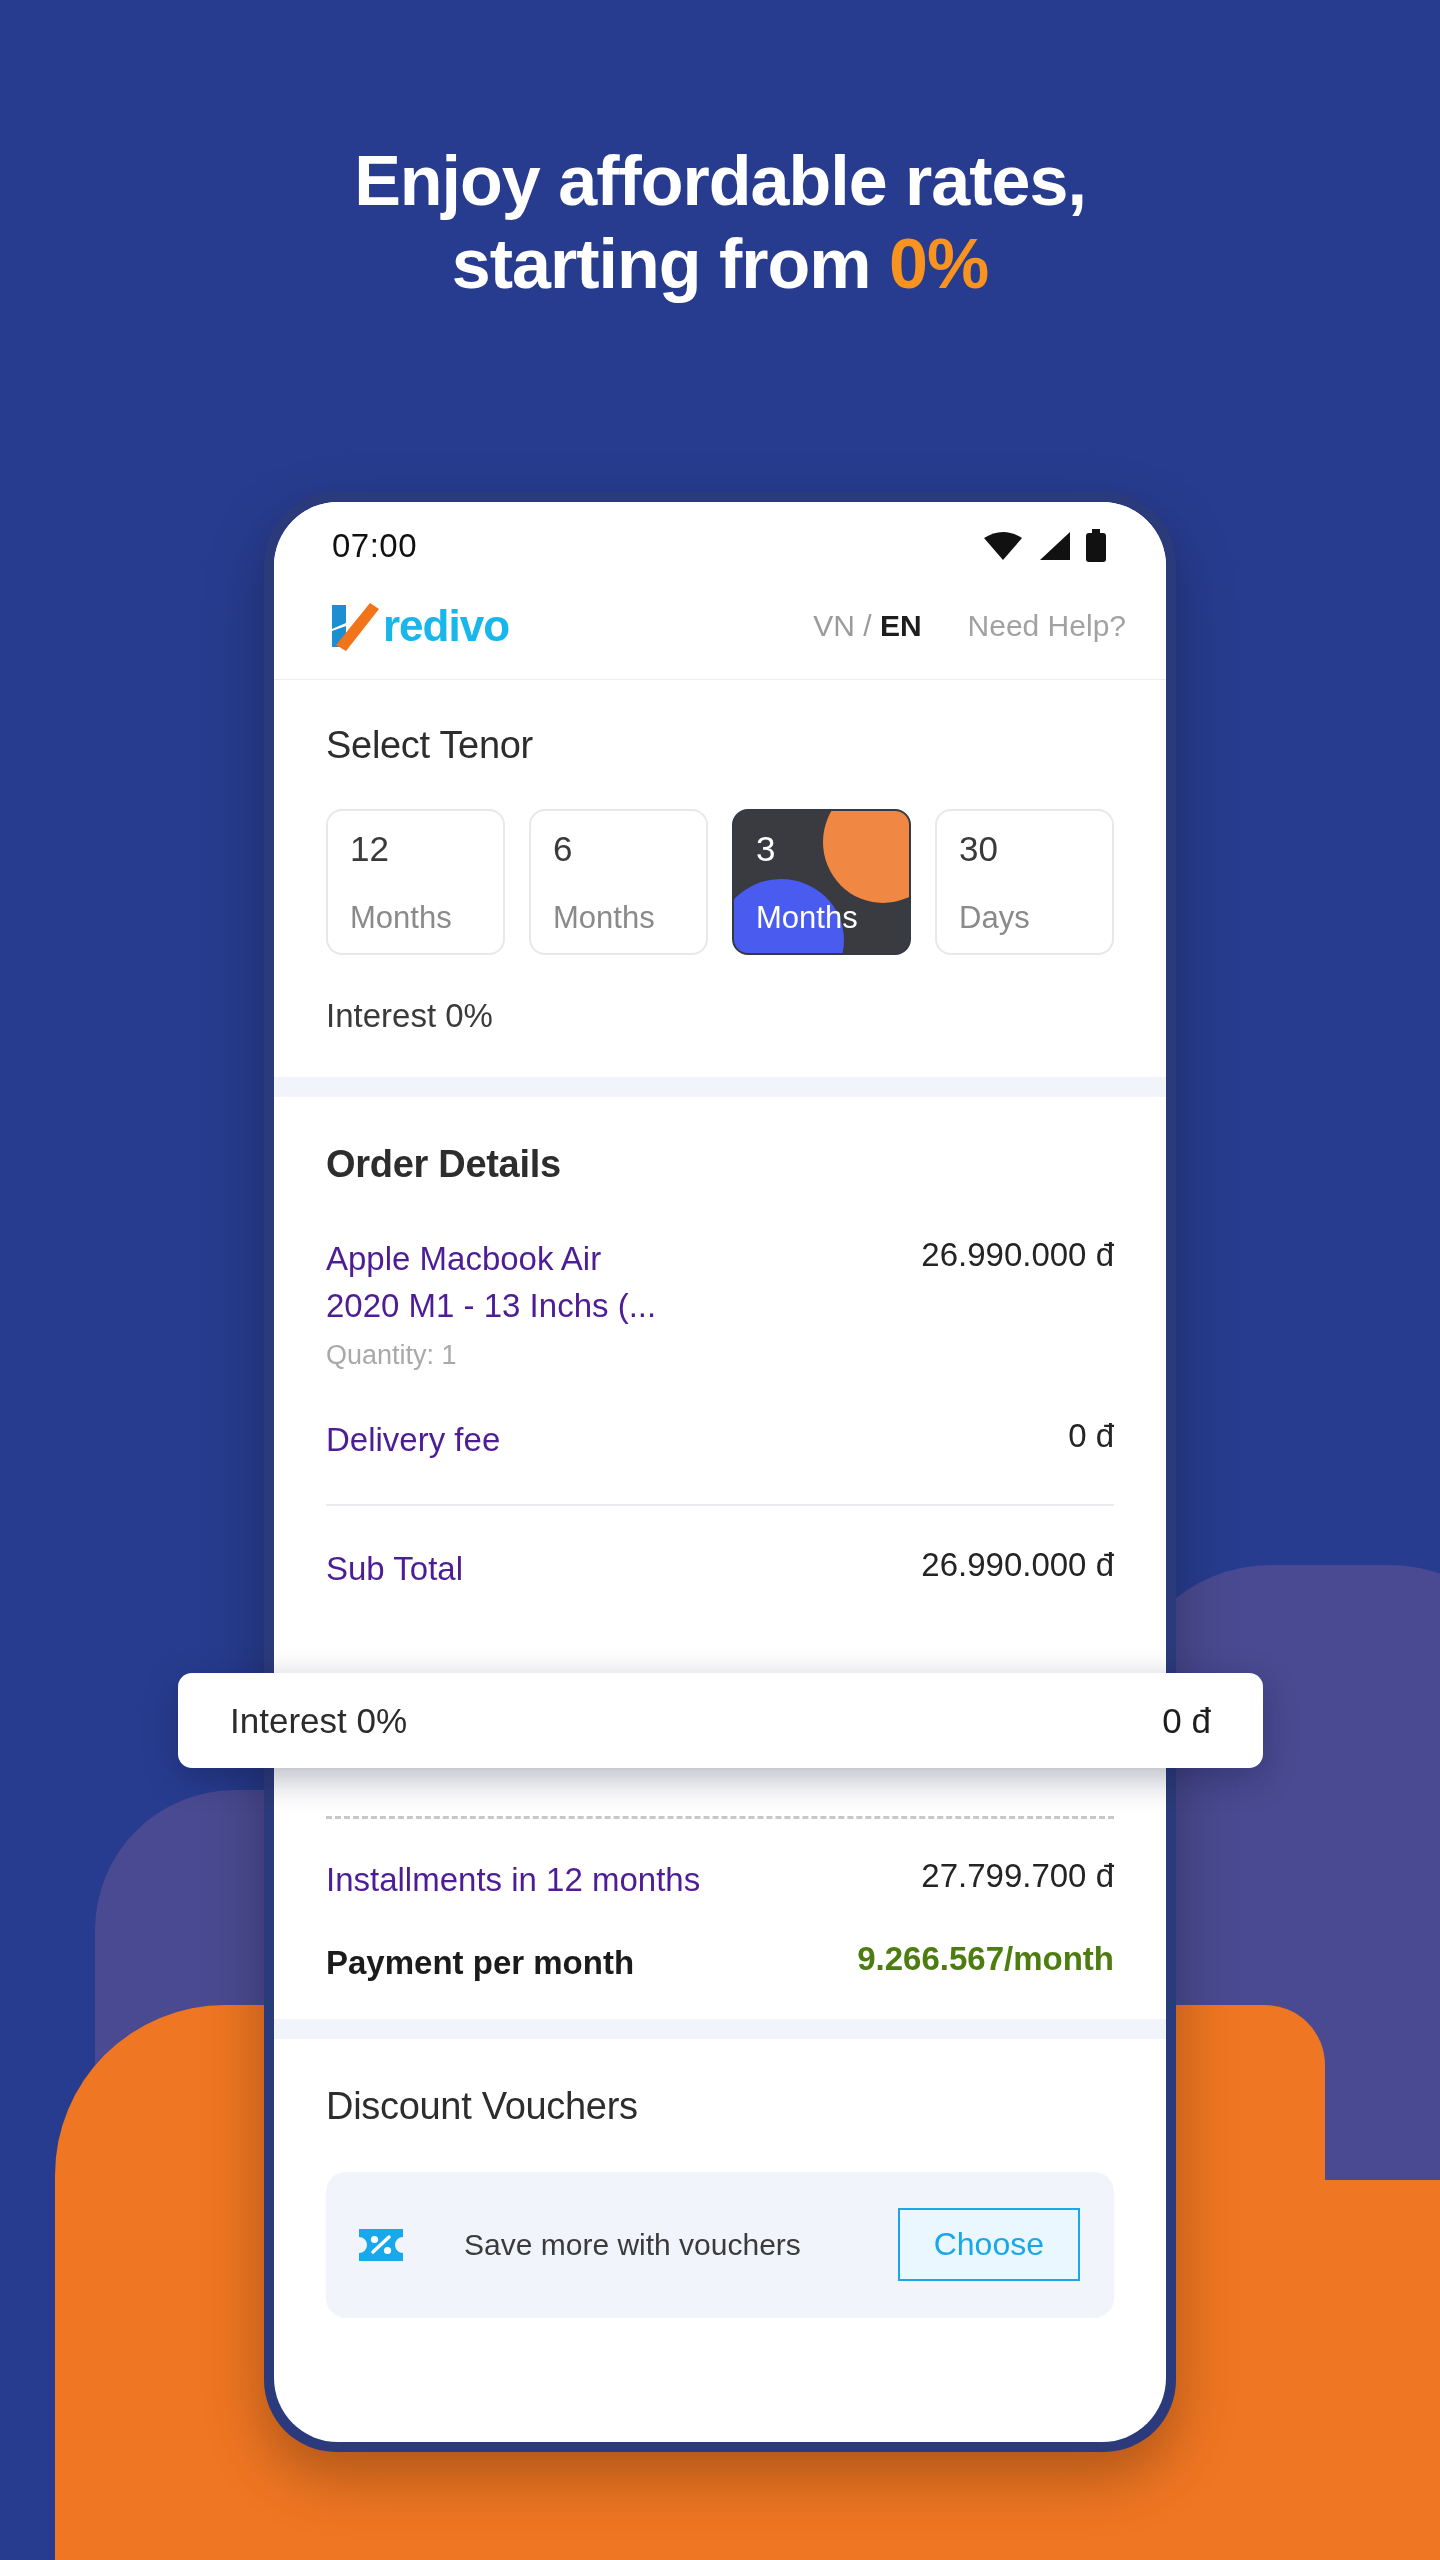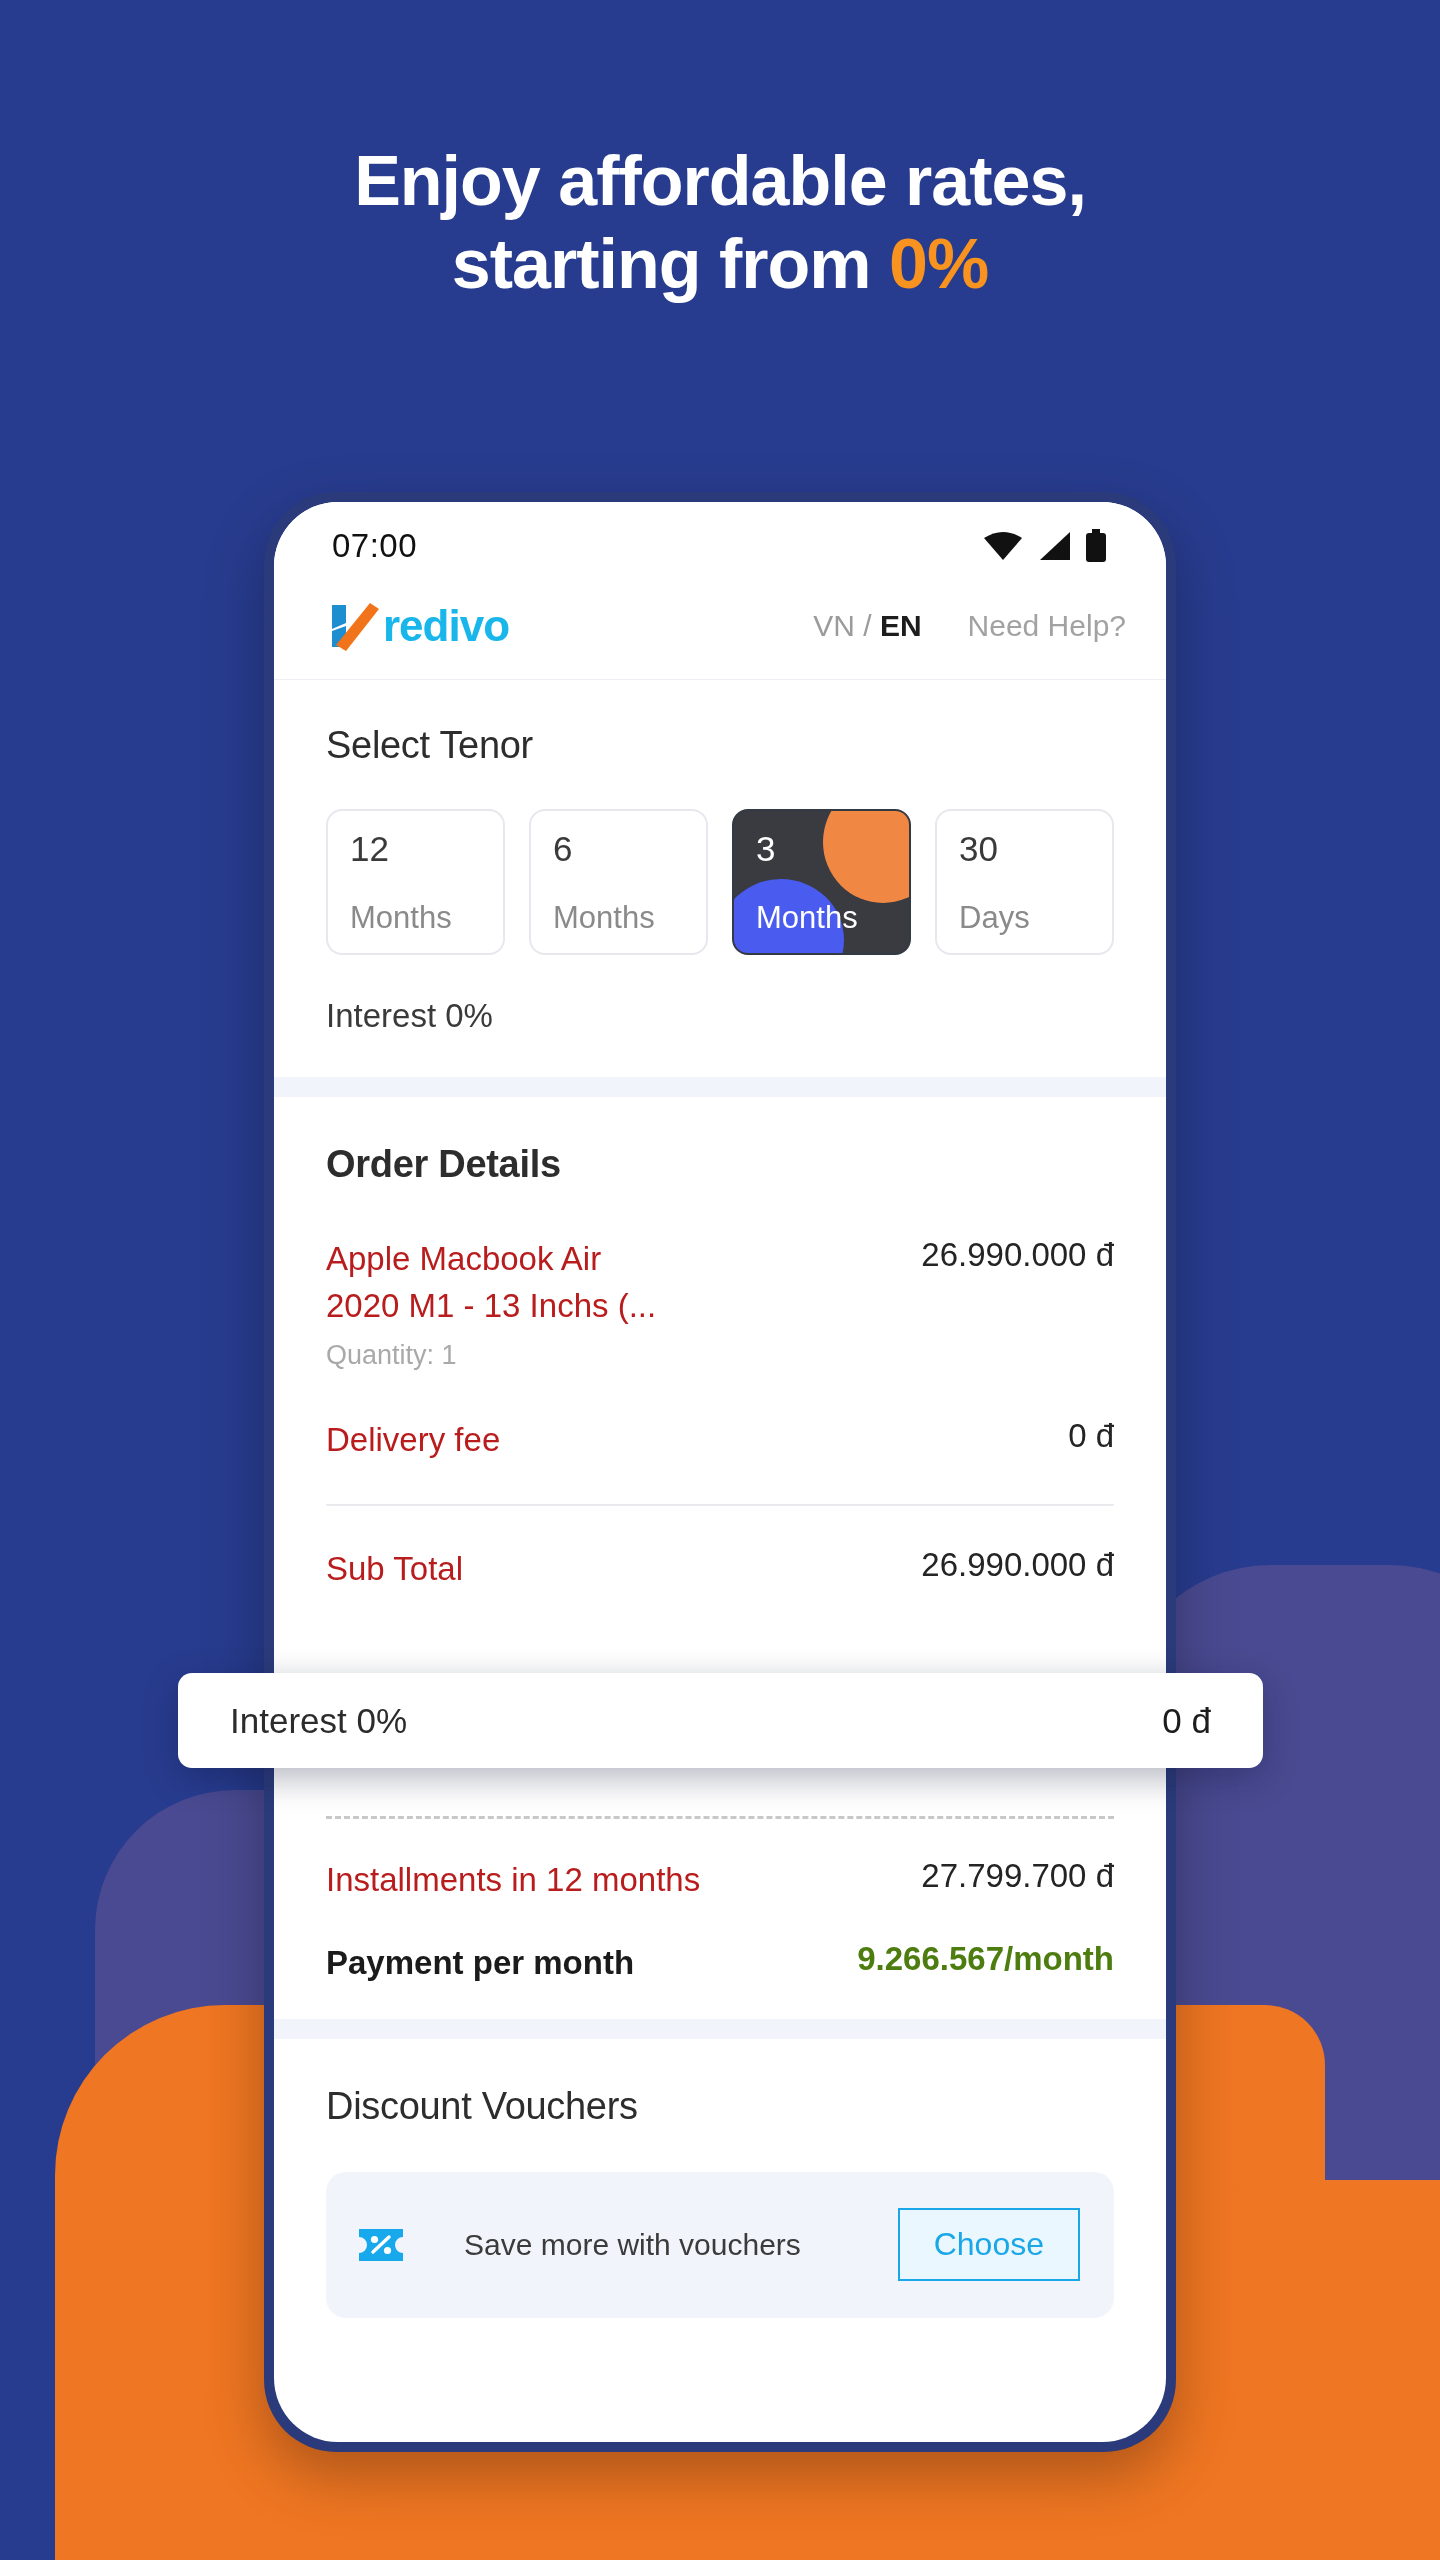--- a/index.html
+++ b/index.html
@@ -134,21 +134,21 @@
     width:126px; height:122px; border-radius:50%;
     background:#4a5bf0; z-index:2;
   }
   #tenor-interest { margin-top:42px; font-size:33px; color:#3a3a3a; }
 
   
   #order-block { padding-top:46px; padding-bottom:32px; }
   #order-block .section-title { margin-bottom:50px;font-weight:bold; }
 
   .row { display:flex; align-items:flex-start; justify-content:space-between; }
-  .row .label { font-size:33px; color:#b91c1c; line-height:1.42; }
+  .row .label { font-size:33px; color:#4c1d95; line-height:1.42; }
   .row .value { font-size:33px; color:#242424; white-space:nowrap; text-align:right; }
   .qty { font-size:27px; color:#a9a9a9; margin-top:10px; }
 
   .hr-solid { height:2px; background:#e9eaee; margin:40px 0; }
   .hr-dashed {
     border-top:3px dashed #c8c8c8;
     margin:38px 0;
   }
 
   .row.spaced { margin-top:46px; }

